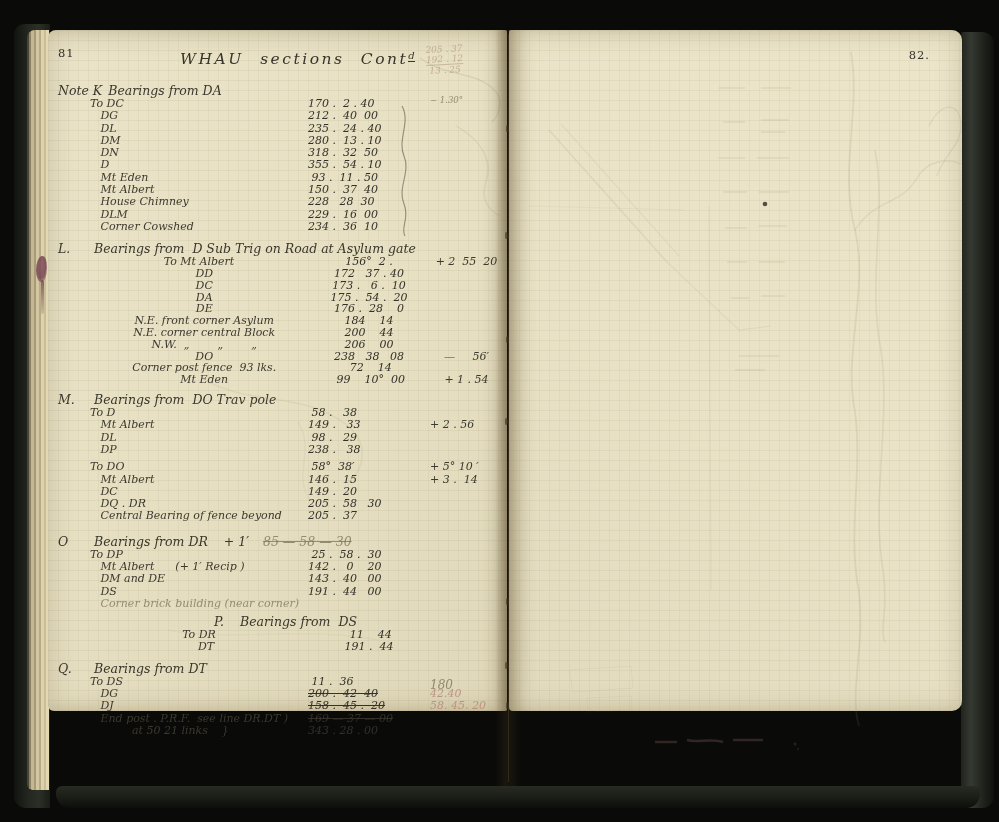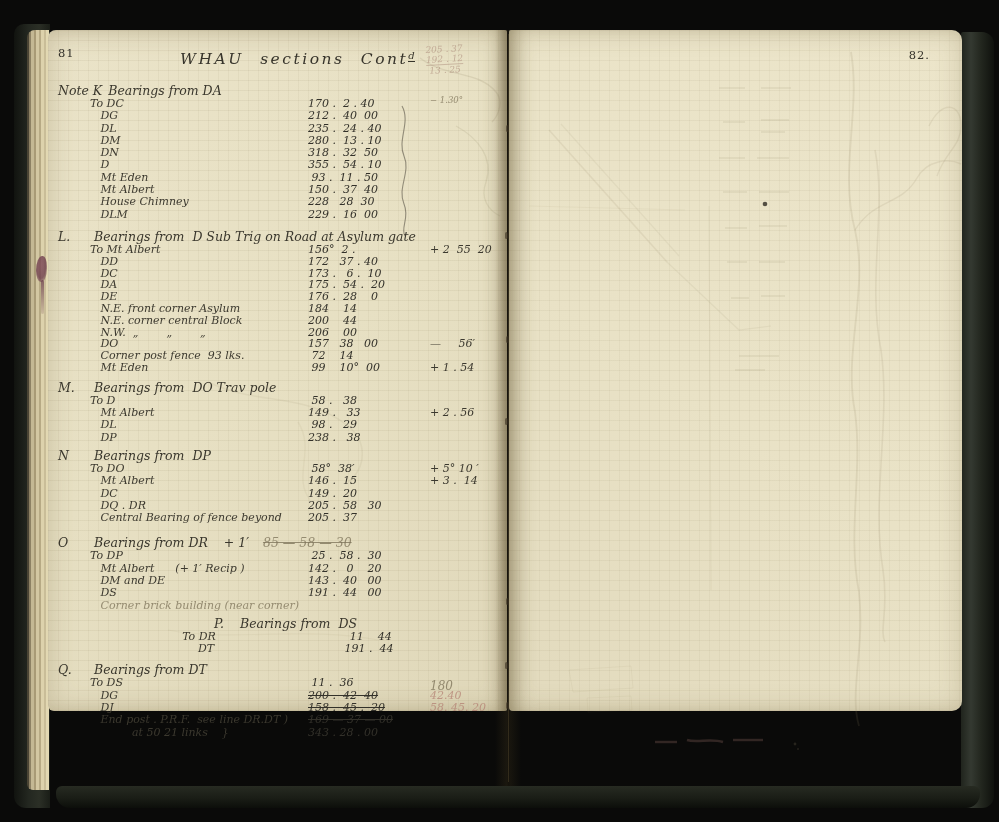--- a/index.html
+++ b/index.html
@@ -53,21 +53,21 @@
   .title{position:absolute;left:132px;top:20px;font-size:15.5px;letter-spacing:2.5px;word-spacing:9px;color:#37342b;}
   .title .supd{font-size:10px;position:relative;top:-5px;border-bottom:1px solid #37342b;letter-spacing:0;}
 
   .sections{position:absolute;left:10px;top:54px;right:4px;}
   .section{margin:0;}
   .s1{margin-top:9px;} .s2{margin-top:7px;} .s3{margin-top:5px;} .s4{margin-top:12px;} .s5{margin-top:5px;text-align:center;} .s6{margin-top:8px;}
   .sec-head{font-size:12.5px;line-height:14px;white-space:pre;color:#3a372d;}
   .sec-label{display:inline-block;min-width:30px;margin-right:6px;}
   .hx{margin-left:14px;}
   .row{display:grid;grid-template-columns:218px 122px 1fr;margin-left:32px;line-height:12.3px;font-size:11px;}
-  .s1 .row{line-height:11.8px;}
+  .s1 .row{line-height:11.8px;text-align:center;}
   .row span{white-space:pre;}
   .row .v{color:#33312a;}
   .struck{text-decoration:line-through;}
   .pencil{color:rgba(125,115,90,.78);}
   .pink{color:rgba(178,125,112,.72);}
   .pinkpencil{color:rgba(165,130,115,.55);}
   .tiny{font-size:12px;position:relative;top:3px;}
   .sup{font-size:8.5px;position:relative;top:-4px;}
   .ann{position:absolute;font-size:9px;line-height:10px;font-style:italic;white-space:pre;}
   .ann.calc{left:378px;top:14px;transform:rotate(-3deg);}
@@ -126,20 +126,24 @@
             <span class="v">150 .  37  40</span>
           </div>
           <div class="row">
             <span class="t">   House Chimney</span>
             <span class="v">228   28  30</span>
           </div>
           <div class="row">
             <span class="t">   DLM</span>
             <span class="v">229 .  16  00</span>
           </div>
+          <div class="row">
+            <span class="t">   Corner Cowshed</span>
+            <span class="v">234 .  36  10</span>
+          </div>
         </div>
         <div class="section s1">
           <div class="sec-head"><span class="sec-label">L.</span><span>Bearings from  D Sub Trig on Road at Asylum gate</span></div>
           <div class="row">
             <span class="t">To Mt Albert</span>
             <span class="v">156°  2 .</span>
             <span class="x">+ 2  55  20</span>
           </div>
           <div class="row">
             <span class="t">   DD</span>
@@ -164,21 +168,21 @@
           <div class="row">
             <span class="t">   N.E. corner central Block</span>
             <span class="v">200    44</span>
           </div>
           <div class="row">
             <span class="t">   N.W.  „        „        „</span>
             <span class="v">206    00</span>
           </div>
           <div class="row">
             <span class="t">   DO</span>
-            <span class="v">157   38   00</span>
+            <span class="v">238   38   08</span>
             <span class="x">—     56′</span>
           </div>
           <div class="row">
             <span class="t">   Corner post fence  93 lks.</span>
             <span class="v"> 72    14</span>
           </div>
           <div class="row">
             <span class="t">   Mt Eden</span>
             <span class="v"> 99    10°  00</span>
             <span class="x">+ 1 . 54</span>
@@ -198,21 +202,20 @@
           <div class="row">
             <span class="t">   DL</span>
             <span class="v"> 98 .   29</span>
           </div>
           <div class="row">
             <span class="t">   DP</span>
             <span class="v">238 .   38</span>
           </div>
         </div>
         <div class="section s3">
-          <div class="sec-head"><span class="sec-label">N</span><span>Bearings from  DP</span></div>
           <div class="row">
             <span class="t">To DO</span>
             <span class="v"> 58°  38′</span>
             <span class="x">+ 5° 10 ′</span>
           </div>
           <div class="row">
             <span class="t">   Mt Albert</span>
             <span class="v">146 .  15</span>
             <span class="x">+ 3 .  14</span>
           </div>

